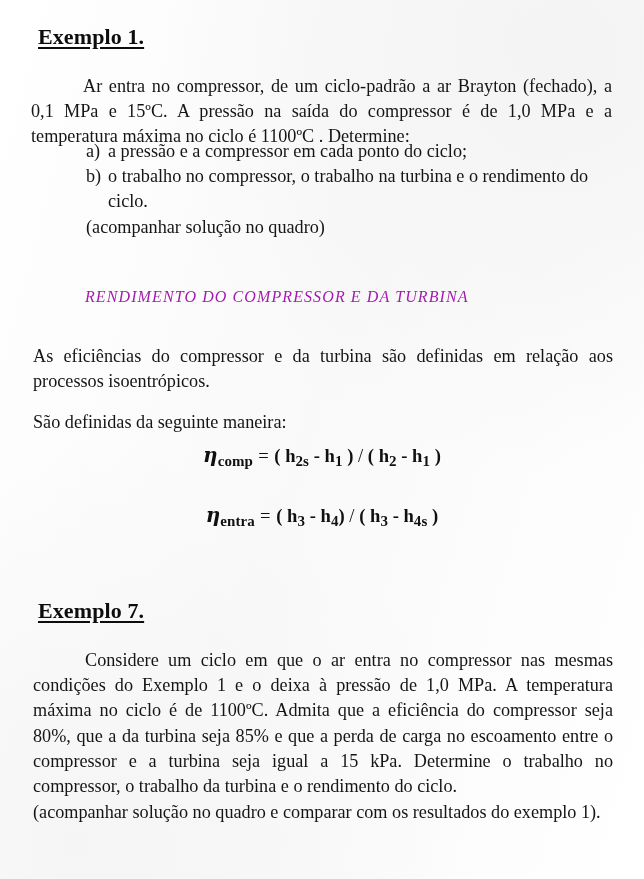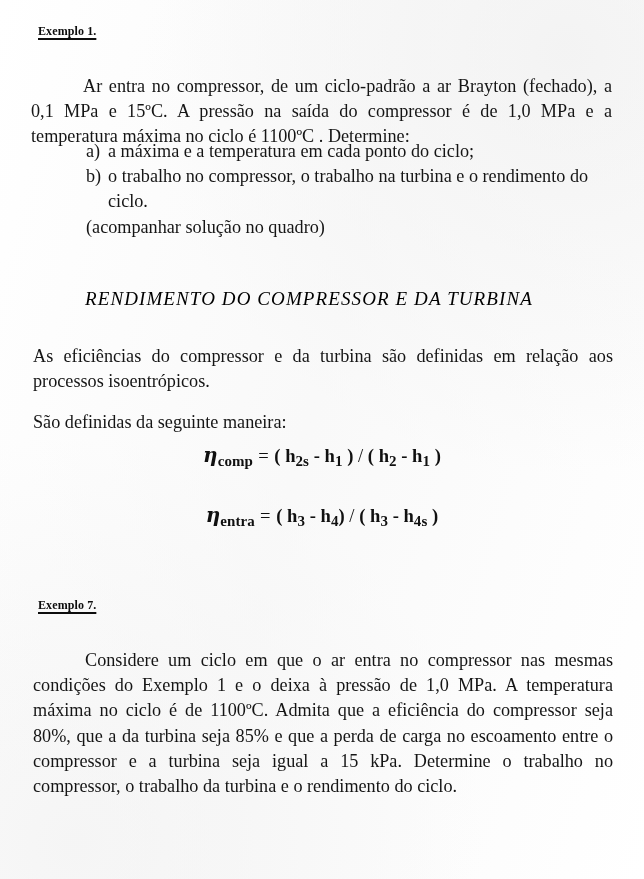--- a/index.html
+++ b/index.html
@@ -32,35 +32,35 @@
     position: absolute;
     left: 0; top: 0;
     width: 644px;
     height: 879px;
   }
 
   
   .exheading {
     position: absolute;
     font-weight: bold;
-    font-size: 12px;
+    font-size: 22px;
     letter-spacing: 0.1px;
     color: #0d0d0d;
     text-decoration: underline;
     text-underline-offset: 3px;
     text-decoration-thickness: 2px;
     white-space: nowrap;
   }
 
   .section-title {
     position: absolute;
     font-style: italic;
-    font-size: 19px;
+    font-size: 16px;
     letter-spacing: 1.1px;
-    color: #000000;
+    color: #a21caf;
     white-space: nowrap;
     font-family: "Liberation Serif", "DejaVu Serif", serif;
   }
 
   
   .para {
     position: absolute;
     font-size: 18.2px;
     line-height: 25.2px;
     text-align: justify;
@@ -129,21 +129,21 @@
 
 <div class="content">
 
   <div class="exheading" style="left:38px; top:24px;">Exemplo 1.</div>
 
   <div class="para indent" style="left:31px; top:64px; width:581px;">Ar entra no compressor, de um ciclo-padrão a ar Brayton (fechado), a 0,1 MPa  e 15ºC. A pressão na saída do compressor é de 1,0 MPa e a temperatura máxima no ciclo é 1100ºC . Determine:</div>
 
   <div class="list" style="left:86px; top:139px; width:527px;">
     <div class="list-item">
       <span class="list-marker">a)</span>
-      <span class="list-text">a máxima e a temperatura em cada ponto do ciclo;</span>
+      <span class="list-text">a pressão e a compressor em cada ponto do ciclo;</span>
     </div>
     <div class="list-item">
       <span class="list-marker">b)</span>
       <span class="list-text">o trabalho no compressor, o trabalho na turbina e o rendimento do ciclo.</span>
     </div>
     <div class="list-note">(acompanhar solução no quadro)</div>
   </div>
 
   <div class="section-title" style="left:85px; top:288px;">RENDIMENTO DO COMPRESSOR E DA TURBINA</div>
 
@@ -156,14 +156,15 @@
   </div>
 
   <div class="equation" style="left:0px; top:503px;">
     <span class="eq-var">η</span><span class="eq-sub">entra</span><span class="eq-sp">&nbsp;=&nbsp;</span><span class="eq-b">(&nbsp;h<span class="eq-sub">3</span>&nbsp;-&nbsp;h<span class="eq-sub">4</span>)</span>&nbsp;/&nbsp;<span class="eq-b">(&nbsp;h<span class="eq-sub">3</span>&nbsp;-&nbsp;h<span class="eq-sub">4s</span>&nbsp;)</span>
   </div>
 
   <div class="exheading" style="left:38px; top:598px;">Exemplo 7.</div>
 
   <div class="para indent" style="left:33px; top:638px; width:580px;">Considere um ciclo em que o ar entra no compressor nas mesmas condições do Exemplo 1 e o deixa à pressão de 1,0 MPa. A temperatura máxima no ciclo é de 1100ºC. Admita que a eficiência do compressor seja 80%, que a da turbina seja 85% e que a perda de carga no escoamento entre o compressor e a turbina seja igual a 15 kPa. Determine o trabalho no compressor, o trabalho da turbina e o rendimento do ciclo.</div>
 
+  <div class="para" style="left:33px; top:790px; width:580px;">(acompanhar solução no quadro e comparar com os resultados do exemplo 1).</div>
 
 </div>
 
 </body></html>

